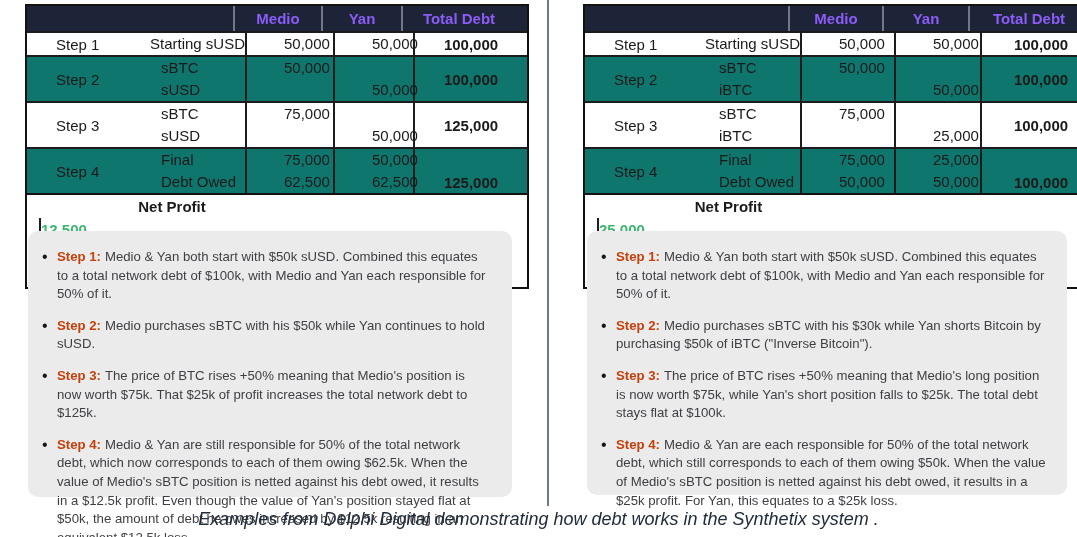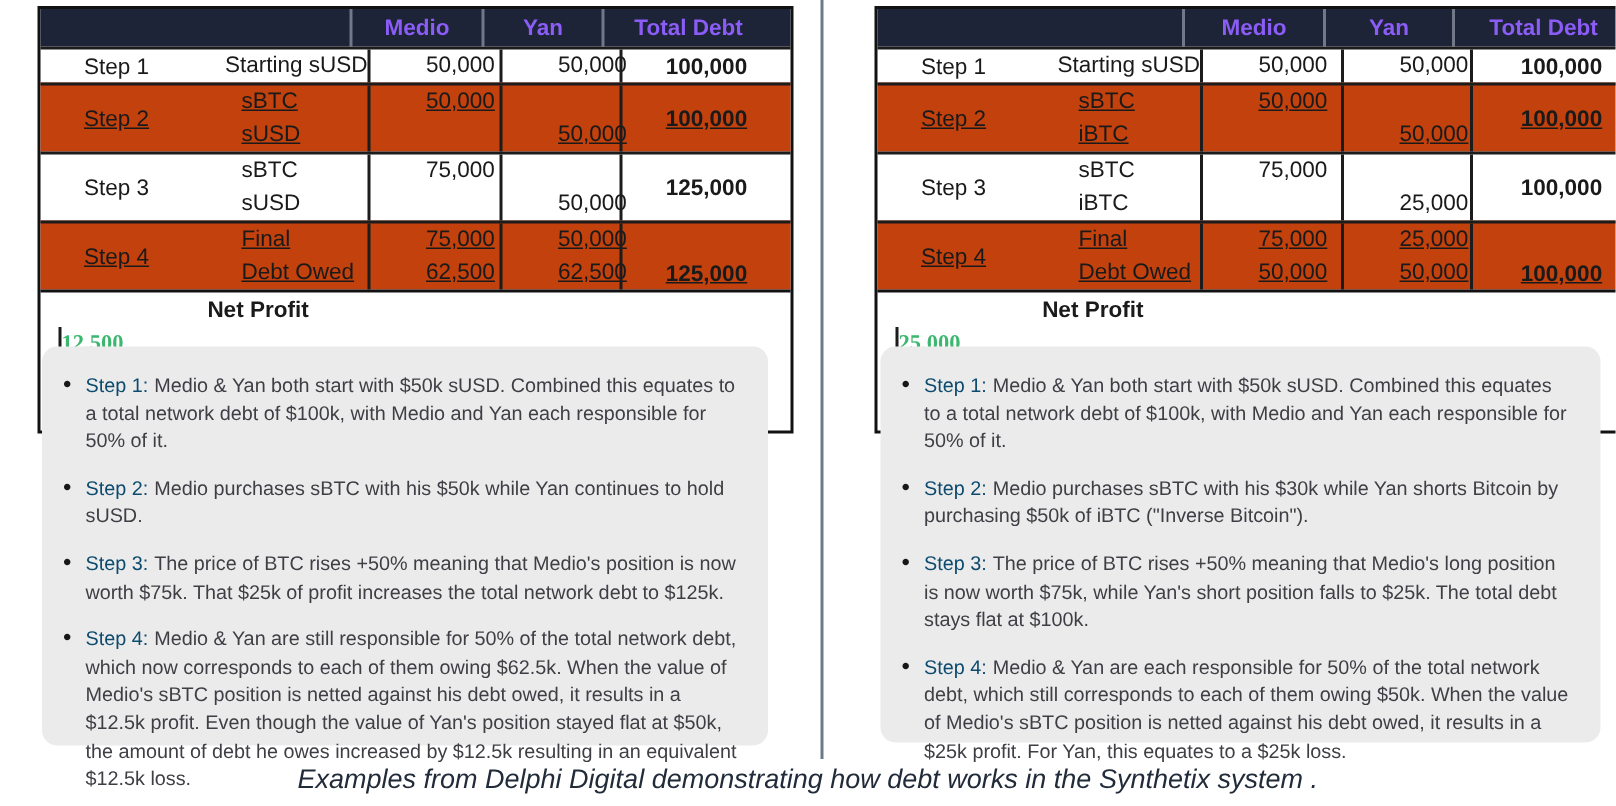--- a/index.html
+++ b/index.html
@@ -31,21 +31,21 @@
   .t-header .hc{
     box-sizing:border-box;height:25px;line-height:25px;
     text-align:center;
   }
   .hc.h1{width:var(--c1);}
   .hc.h2{width:var(--c2);border-left:2px solid rgba(220,225,235,.45);}
   .hc.h3{width:var(--c3);border-left:2px solid rgba(220,225,235,.45);}
   .hc.h4{width:var(--c4);border-left:2px solid rgba(220,225,235,.45);}
 
   .t-row{display:flex;border-top:2px solid #1c1c1c;padding-left:12px;}
-  .t-row.shaded{background:#c2410c;text-decoration:underline;}
+  .t-row.shaded{background:#0f766e;}
   .t-row.np{border-top:2px solid #121212;flex-direction:column;}
 
   .cell{box-sizing:border-box;}
   .c-label{width:var(--c1);display:flex;}
   .step{
     width:85px;box-sizing:border-box;padding-left:17px;
     display:flex;align-items:center;
   }
   .linecol{flex:1;display:flex;flex-direction:column;justify-content:center;}
   .line{height:22px;line-height:22px;white-space:nowrap;margin-left:37px;}
@@ -62,39 +62,39 @@
     font-weight:bold;
   }
   .c-tot.bottom{align-items:flex-end;padding-bottom:2px;}
 
   .np .cell{height:23px;line-height:23px;}
   .np-label{
     width:var(--c1);font-weight:bold;text-align:center;
     padding-left:60px;
   }
   .np .c-num{font-weight:bold;}
-  .pos{color:#3db76f;font-family:Liberation Serif, serif;}
+  .pos{color:#3db76f;}
   .neg{color:#e2403f;}
 
   
   .notes{
     position:absolute;top:231px;box-sizing:border-box;
     background:#ebebeb;border-radius:10px;
     padding:17px 20px 10px 14px;
     font-size:13.2px;line-height:18.6px;color:#3e3e44;
   }
   .notes.nleft{left:28px;width:484px;height:266px;}
   .notes.nright{left:587px;width:480px;height:264px;}
   .note{display:flex;margin-bottom:13px;}
   .note .bullet{
     width:15px;flex:0 0 15px;font-size:16px;line-height:17px;
     color:#17171a;
   }
   .note .ntext{flex:1;}
-  .prefix{font-weight:normal;color:#0c4a6e;margin-right:4px;}
+  .prefix{font-weight:bold;color:#c2410c;margin-right:4px;}
 
   
   .divider{
     position:absolute;left:547px;top:0;width:2px;height:506px;
     background:#6b7a8a;
   }
   .caption{
     position:absolute;left:0;top:509px;width:1077px;
     text-align:center;font-style:italic;font-size:18px;
     color:#212b39;

